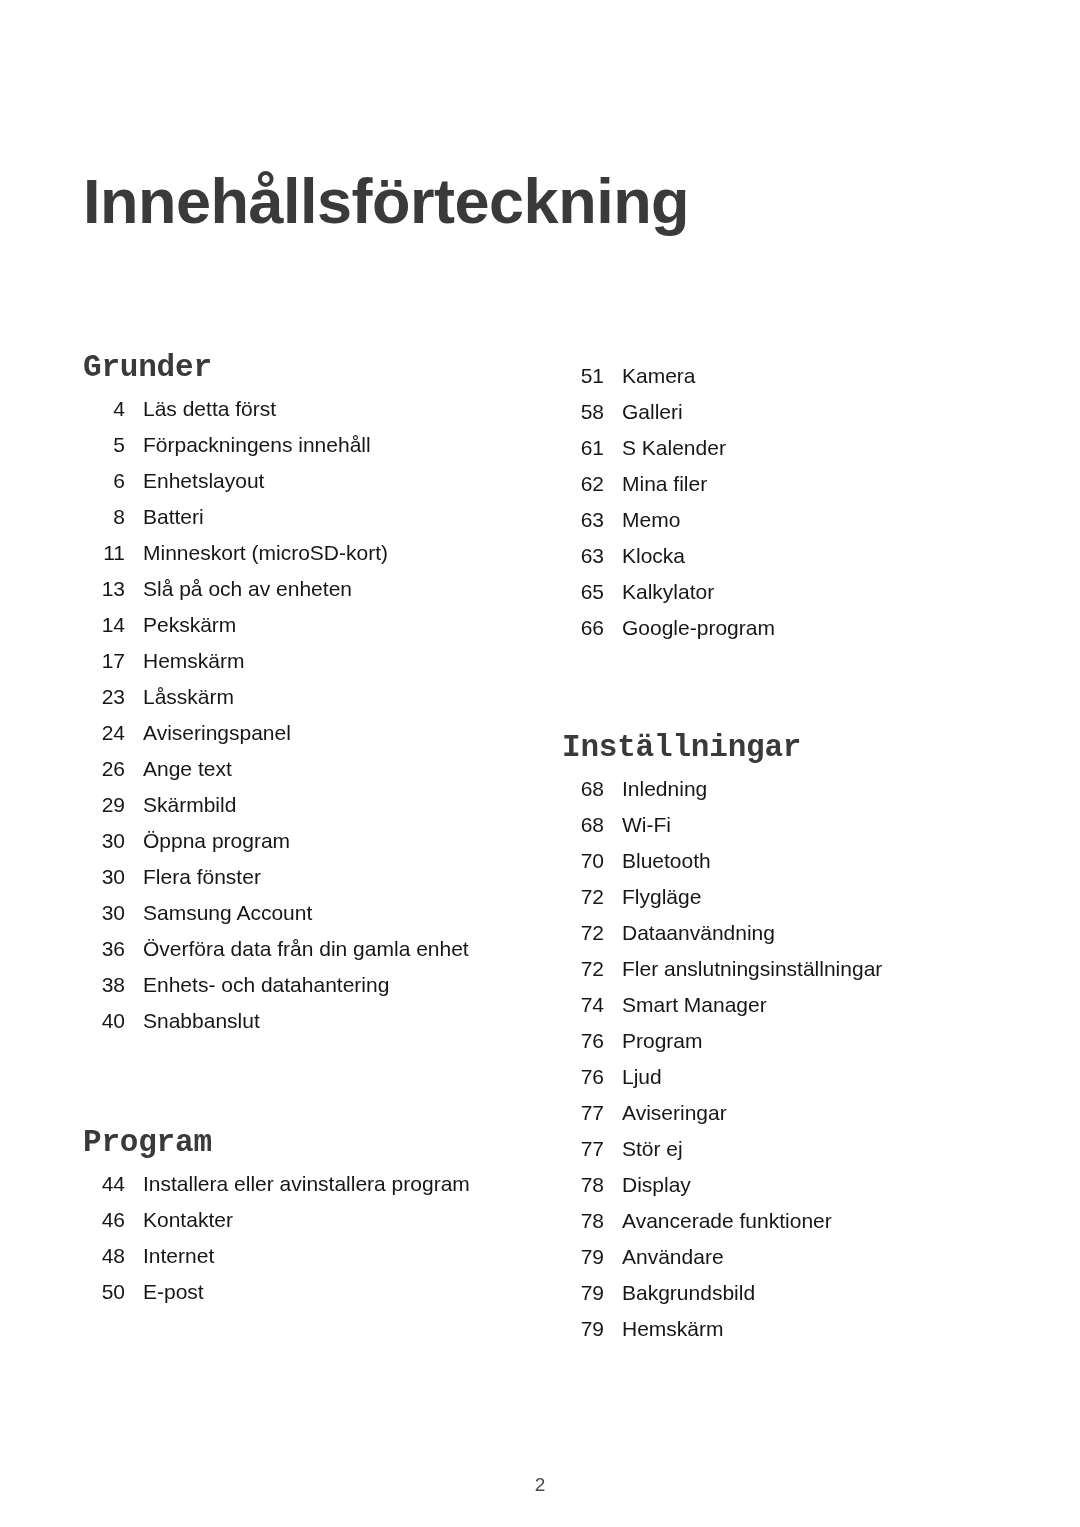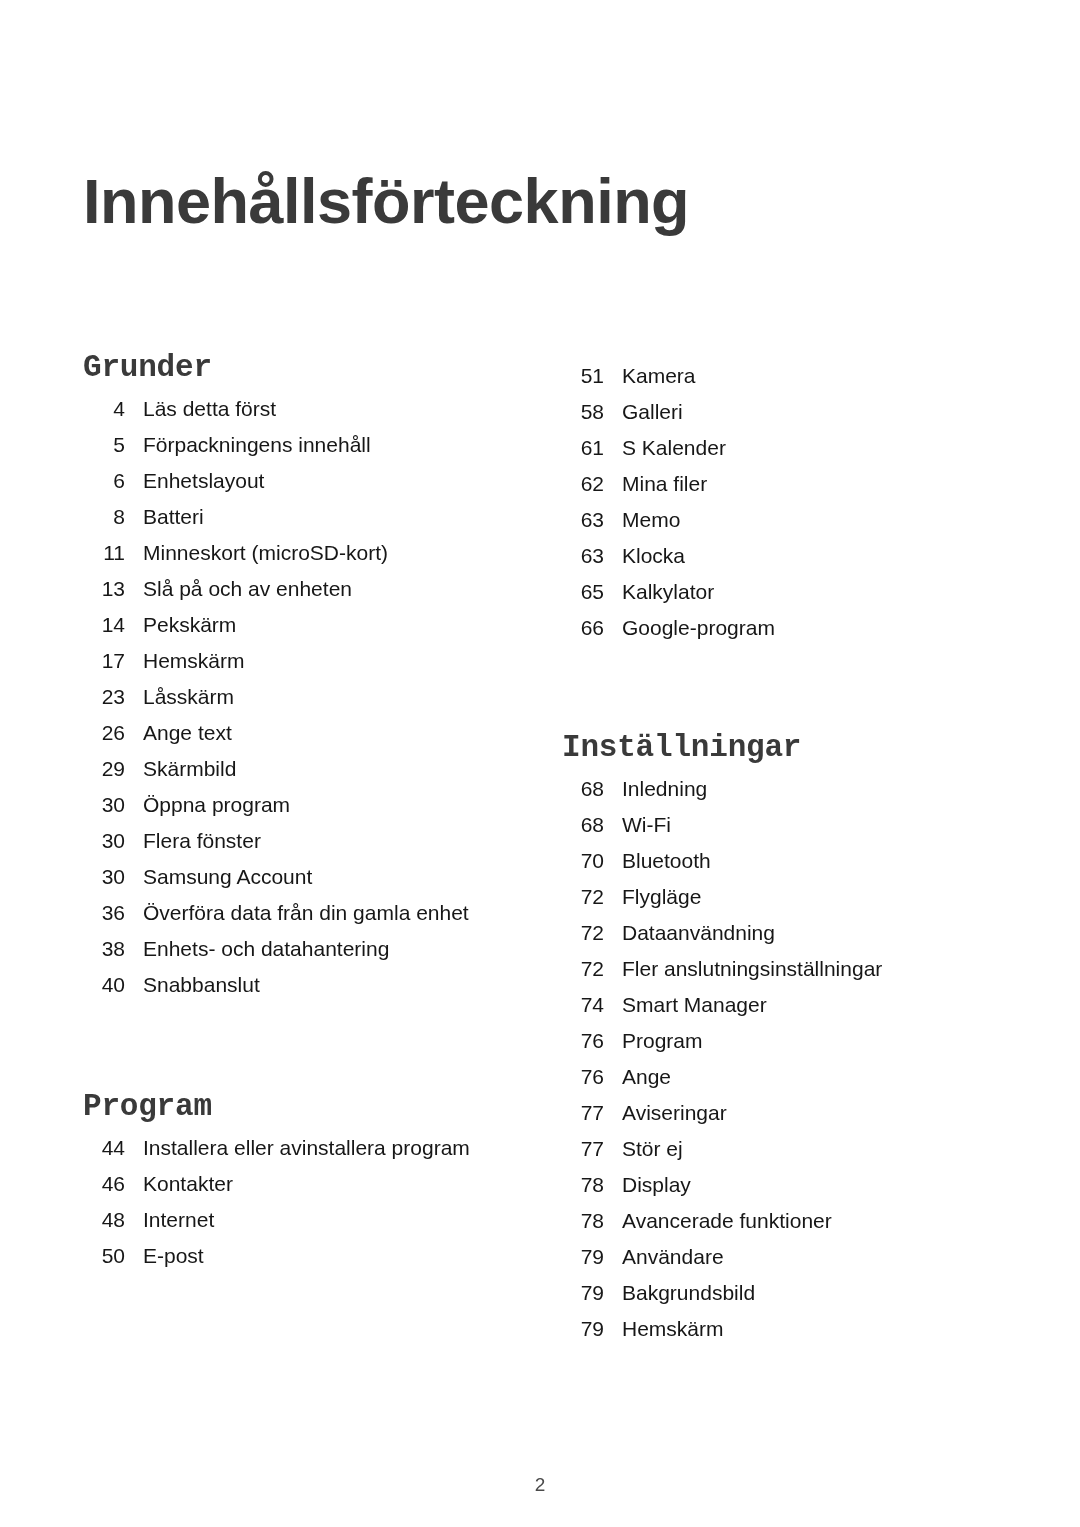--- a/index.html
+++ b/index.html
@@ -146,20 +146,24 @@
           </li>
           <li class="toc-row">
             <span class="toc-page">17</span>
             <span class="toc-label">Hemskärm</span>
           </li>
           <li class="toc-row">
             <span class="toc-page">23</span>
             <span class="toc-label">Låsskärm</span>
           </li>
           <li class="toc-row">
+            <span class="toc-page">24</span>
+            <span class="toc-label">Aviseringspanel</span>
+          </li>
+          <li class="toc-row">
             <span class="toc-page">26</span>
             <span class="toc-label">Ange text</span>
           </li>
           <li class="toc-row">
             <span class="toc-page">29</span>
             <span class="toc-label">Skärmbild</span>
           </li>
           <li class="toc-row">
             <span class="toc-page">30</span>
             <span class="toc-label">Öppna program</span>
@@ -284,21 +288,21 @@
           <li class="toc-row">
             <span class="toc-page">74</span>
             <span class="toc-label">Smart Manager</span>
           </li>
           <li class="toc-row">
             <span class="toc-page">76</span>
             <span class="toc-label">Program</span>
           </li>
           <li class="toc-row">
             <span class="toc-page">76</span>
-            <span class="toc-label">Ange</span>
+            <span class="toc-label">Ljud</span>
           </li>
           <li class="toc-row">
             <span class="toc-page">77</span>
             <span class="toc-label">Aviseringar</span>
           </li>
           <li class="toc-row">
             <span class="toc-page">77</span>
             <span class="toc-label">Stör ej</span>
           </li>
           <li class="toc-row">

